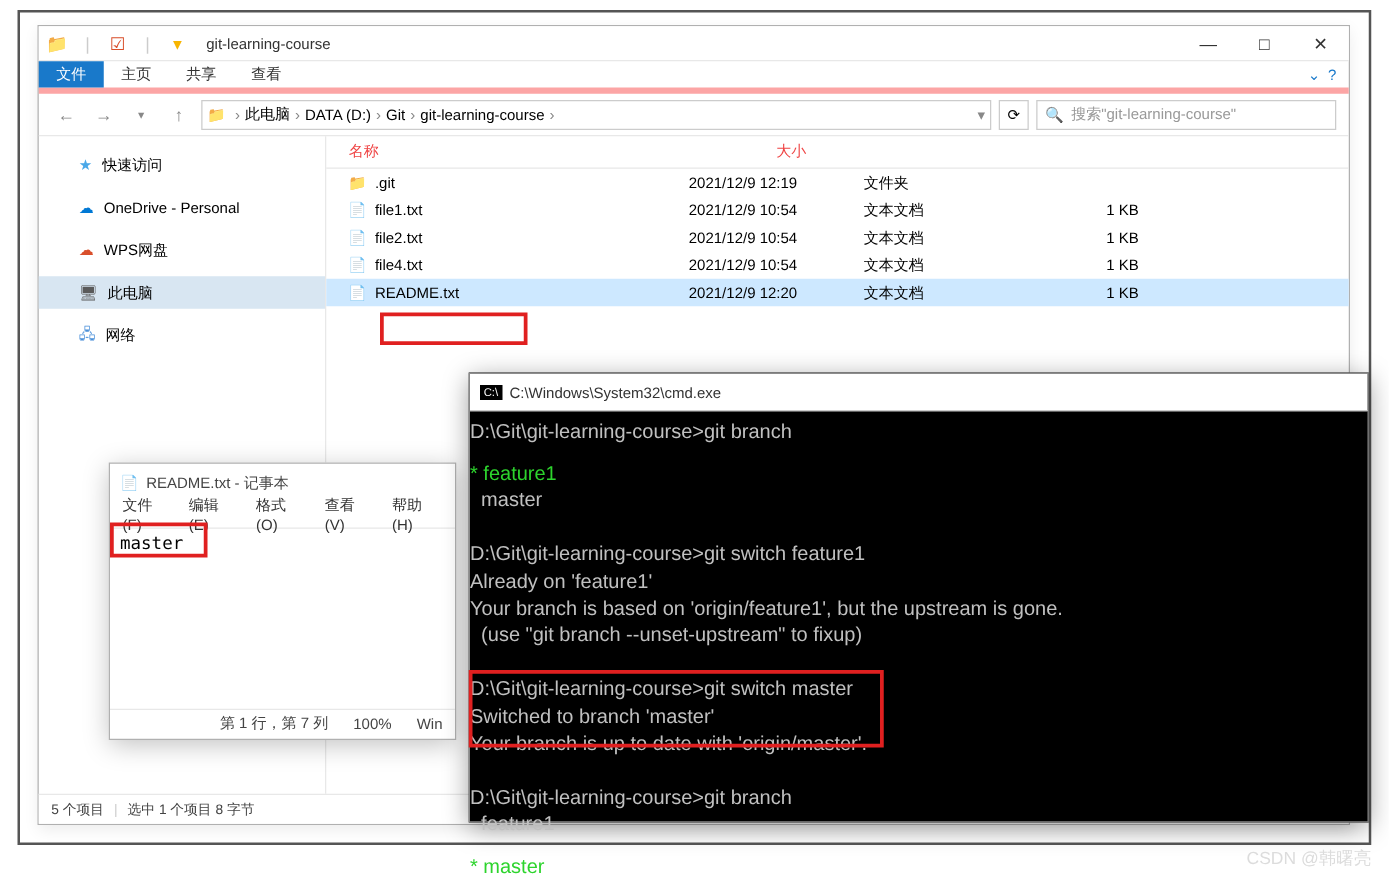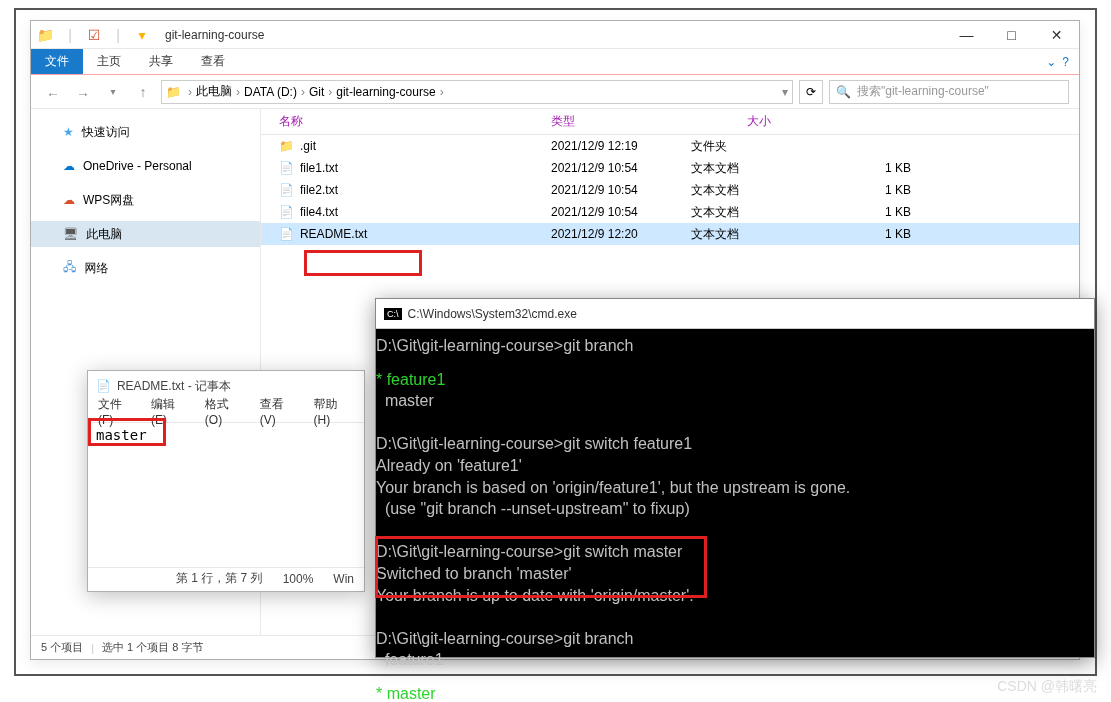--- a/index.html
+++ b/index.html
@@ -5,42 +5,42 @@
 * { box-sizing: border-box; margin: 0; padding: 0; }
 body { font-family: "Microsoft YaHei", "Segoe UI", sans-serif; font-size: 12px; background: #fff; width: 1111px; height: 702px; position: relative; overflow: hidden; }
 .outer-border { position: absolute; left: 14px; top: 8px; width: 1083px; height: 668px; border: 2px solid #555; }
 .explorer { position: absolute; left: 30px; top: 20px; width: 1050px; height: 640px; background: #fff; border: 1px solid #b0b0b0; box-shadow: 0 4px 12px rgba(0,0,0,0.08); }
 .titlebar { height: 28px; display: flex; align-items: center; background: #fff; border-bottom: 1px solid #e8e8e8; }
 .titlebar .qat { display: flex; align-items: center; gap: 2px; padding: 0 4px; }
 .titlebar .qat-icon { width: 22px; height: 22px; display: flex; align-items: center; justify-content: center; font-size: 14px; }
 .titlebar .title-text { margin-left: 8px; color: #333; font-size: 12px; }
 .titlebar .win-controls { margin-left: auto; display: flex; }
 .titlebar .win-btn { width: 45px; height: 28px; display: flex; align-items: center; justify-content: center; color: #333; font-size: 14px; }
-.ribbon-tabs { height: 26px; display: flex; align-items: stretch; border-bottom: 1px solid #fca5a5; justify-content: center; }
+.ribbon-tabs { height: 26px; display: flex; align-items: stretch; border-bottom: 5px solid #fca5a5; justify-content: center; }
 .ribbon-tab { padding: 0 14px; display: flex; align-items: center; font-size: 12px; color: #333; }
 .ribbon-tab.file { background: #1979ca; color: #fff; }
 .ribbon-help { margin-left: auto; display: flex; align-items: center; gap: 6px; padding-right: 10px; }
 .nav-row { height: 34px; display: flex; align-items: center; gap: 6px; padding: 0 10px; border-bottom: 1px solid #e8e8e8; }
 .nav-arrow { width: 24px; height: 24px; display: flex; align-items: center; justify-content: center; color: #888; font-size: 14px; }
 .breadcrumb { flex: 1; height: 24px; border: 1px solid #ccc; display: flex; align-items: center; padding: 0 4px; gap: 2px; }
 .breadcrumb .crumb-icon { width: 18px; color: #f8b500; }
 .breadcrumb .crumb-sep { color: #888; padding: 0 2px; }
 .search-box { width: 240px; height: 24px; border: 1px solid #ccc; display: flex; align-items: center; padding: 0 6px; color: #999; gap: 6px; }
 .refresh-btn { width: 24px; height: 24px; border: 1px solid #ccc; display: flex; align-items: center; justify-content: center; }
 .body-area { display: flex; height: 548px; }
 .sidebar { width: 230px; border-right: 1px solid #e8e8e8; padding: 10px 0; }
 .sidebar-item { display: flex; align-items: center; gap: 8px; padding: 4px 14px 4px 32px; height: 26px; }
 .sidebar-item.selected { background: #d8e6f2; }
 .sidebar-item .star { color: #4aa8e8; }
 .sidebar-item .onedrive { color: #0078d4; }
 .sidebar-item .wps { color: #d94f2b; }
 .sidebar-item .pc { color: #5a5a5a; }
 .sidebar-item .net { color: #4a90d9; }
 .content { flex: 1; position: relative; }
-.columns { display: flex; height: 26px; border-bottom: 1px solid #e8e8e8; color: #a21caf; }
+.columns { display: flex; height: 26px; border-bottom: 1px solid #e8e8e8; color: #ef4444; gap: 34px; }
 .col-name { width: 290px; padding-left: 18px; display: flex; align-items: center; }
 .col-date { width: 140px; display: flex; align-items: center; }
 .col-type { width: 160px; display: flex; align-items: center; }
 .col-size { width: 80px; display: flex; align-items: center; justify-content: flex-end; padding-right: 20px; }
 .file-row { display: flex; height: 22px; align-items: center; }
 .file-row.selected { background: #cde8ff; }
 .file-row .col-name { gap: 6px; }
 .file-icon-folder { color: #f8b500; }
 .file-icon-txt { color: #888; }
 .status-bar { position: absolute; bottom: 0; left: 0; right: 0; height: 24px; border-top: 1px solid #e8e8e8; display: flex; align-items: center; padding: 0 10px; gap: 8px; font-size: 11px; color: #444; background: #fff; }
@@ -134,21 +134,20 @@
         </div>
       <div style="height:8px"></div>
       <div class="sidebar-item">
           <span class="net">🖧</span>
           <span>网络</span>
         </div>
     </div>
     <div class="content">
       <div class="columns">
         <div class="col-name">名称</div>
-        <div class="col-type">类型</div>
         <div class="col-size">大小</div>
       </div>
       <div id="file-rows">
           <div class="file-row">
             <div class="col-name">
               <span class="file-icon-folder">📁</span>
               <span>.git</span>
             </div>
             <div class="col-date">2021/12/9 12:19</div>
             <div class="col-type">文件夹</div>

